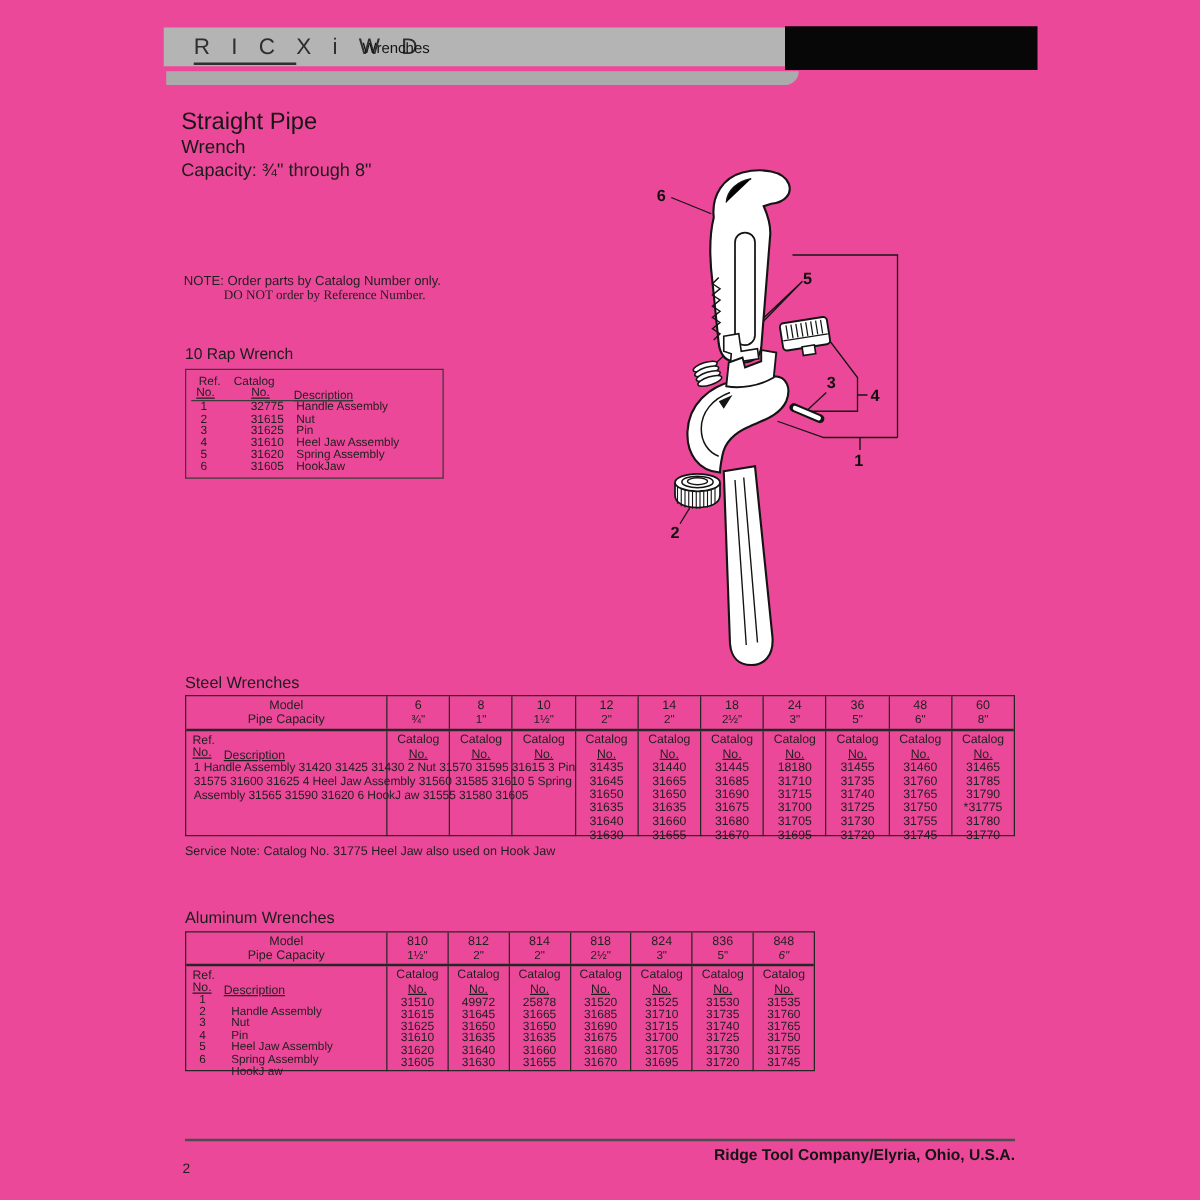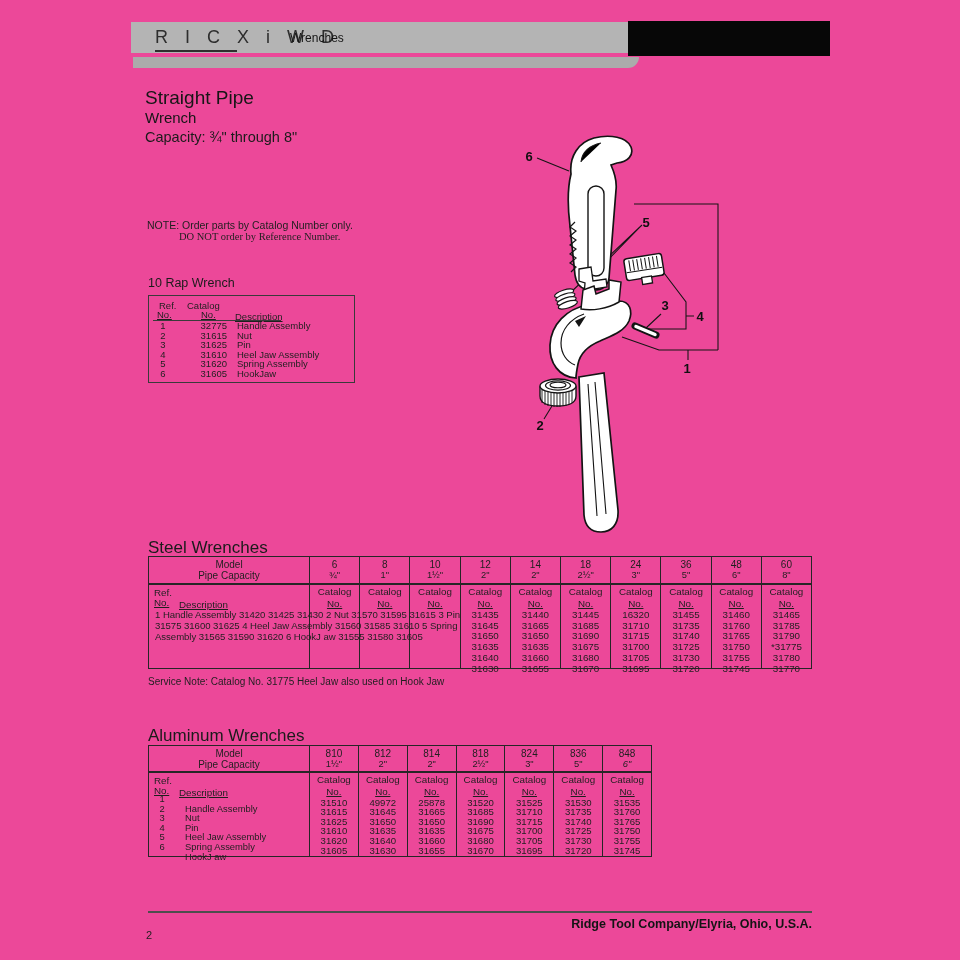--- a/index.html
+++ b/index.html
@@ -36,21 +36,21 @@
   .rap-rows{left:0;top:25px;width:205px;}
   .rap-row{display:flex;font-size:9.5px;line-height:9.5px;}
   .rr-ref{width:28px;text-align:center;}
   .rr-cat{width:50px;text-align:right;}
   .rr-desc{margin-left:10px;}
 
   
   .diagram{left:480px;top:130px;width:280px;height:410px;}
 
   
-  .sec-title{font-size:17px;color:#1b1b1b;text-align:right;}
+  .sec-title{font-size:13px;color:#1b1b1b;text-align:right;}
   .ptable{border:1px solid #262626;box-sizing:border-box;}
   .thead{display:flex;border-bottom:2px solid #262626;text-align:center;}
   .model-h{width:160px;display:flex;flex-direction:column;justify-content:center;align-items:center;font-size:10px;line-height:11px;}
   .num-h{flex:1;border-left:1px solid #262626;display:flex;flex-direction:column;justify-content:center;align-items:center;font-size:10px;line-height:11px;}
   .num-h .cap{font-size:9.3px;}
   .tbody{display:flex;position:relative;}
   .model-b{width:160px;position:relative;}
   .mb-ref{position:absolute;left:5px;top:2px;font-size:9.8px;}
   .mb-refno{position:absolute;left:5px;top:12px;font-size:9.8px;text-decoration:underline;}
   .mb-desc{position:absolute;left:30px;top:14px;font-size:9.8px;text-decoration:underline;}
@@ -330,21 +330,21 @@
         <div class="v">31445</div>
           <div class="v">31685</div>
           <div class="v">31690</div>
           <div class="v">31675</div>
           <div class="v">31680</div>
           <div class="v">31670</div>
         </div>
       <div class="num-b">
           <div class="ch">Catalog</div>
           <div class="cnwrap"><span class="cn">No.</span></div>
-        <div class="v">16320</div>
+        <div class="v">18180</div>
           <div class="v">31710</div>
           <div class="v">31715</div>
           <div class="v">31700</div>
           <div class="v">31705</div>
           <div class="v">31695</div>
         </div>
       <div class="num-b">
           <div class="ch">Catalog</div>
           <div class="cnwrap"><span class="cn">No.</span></div>
         <div class="v">31455</div>

